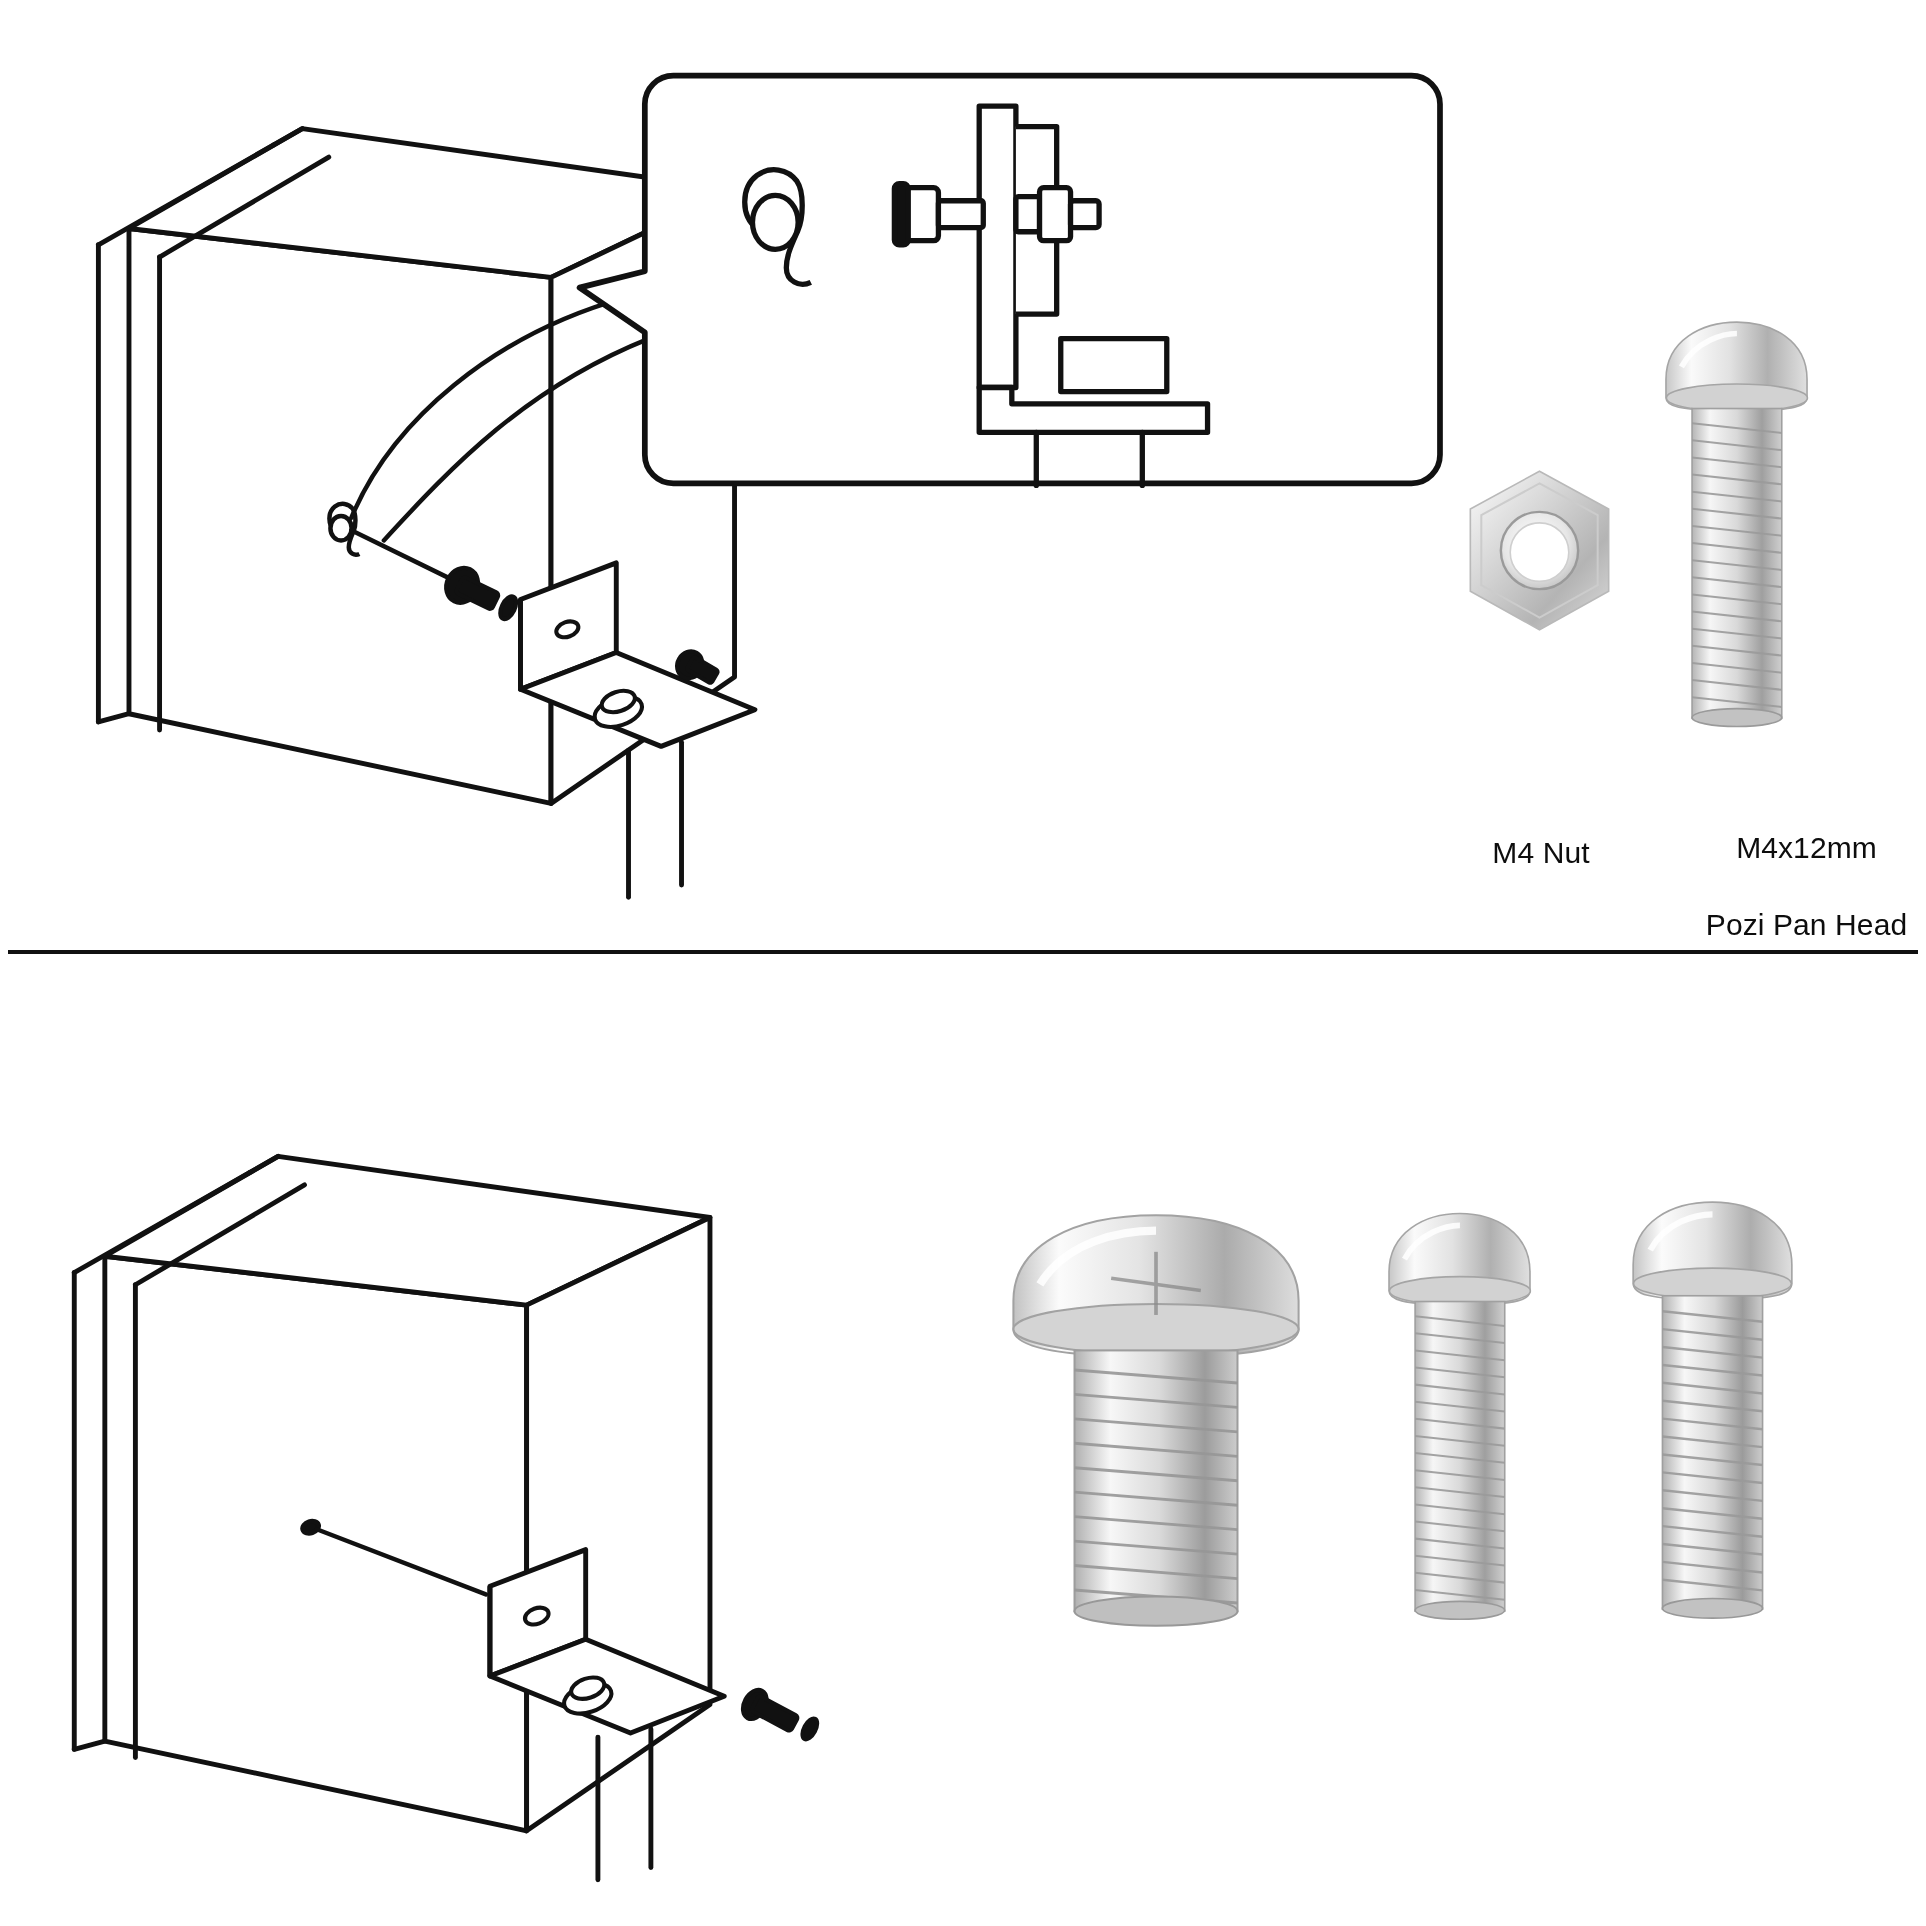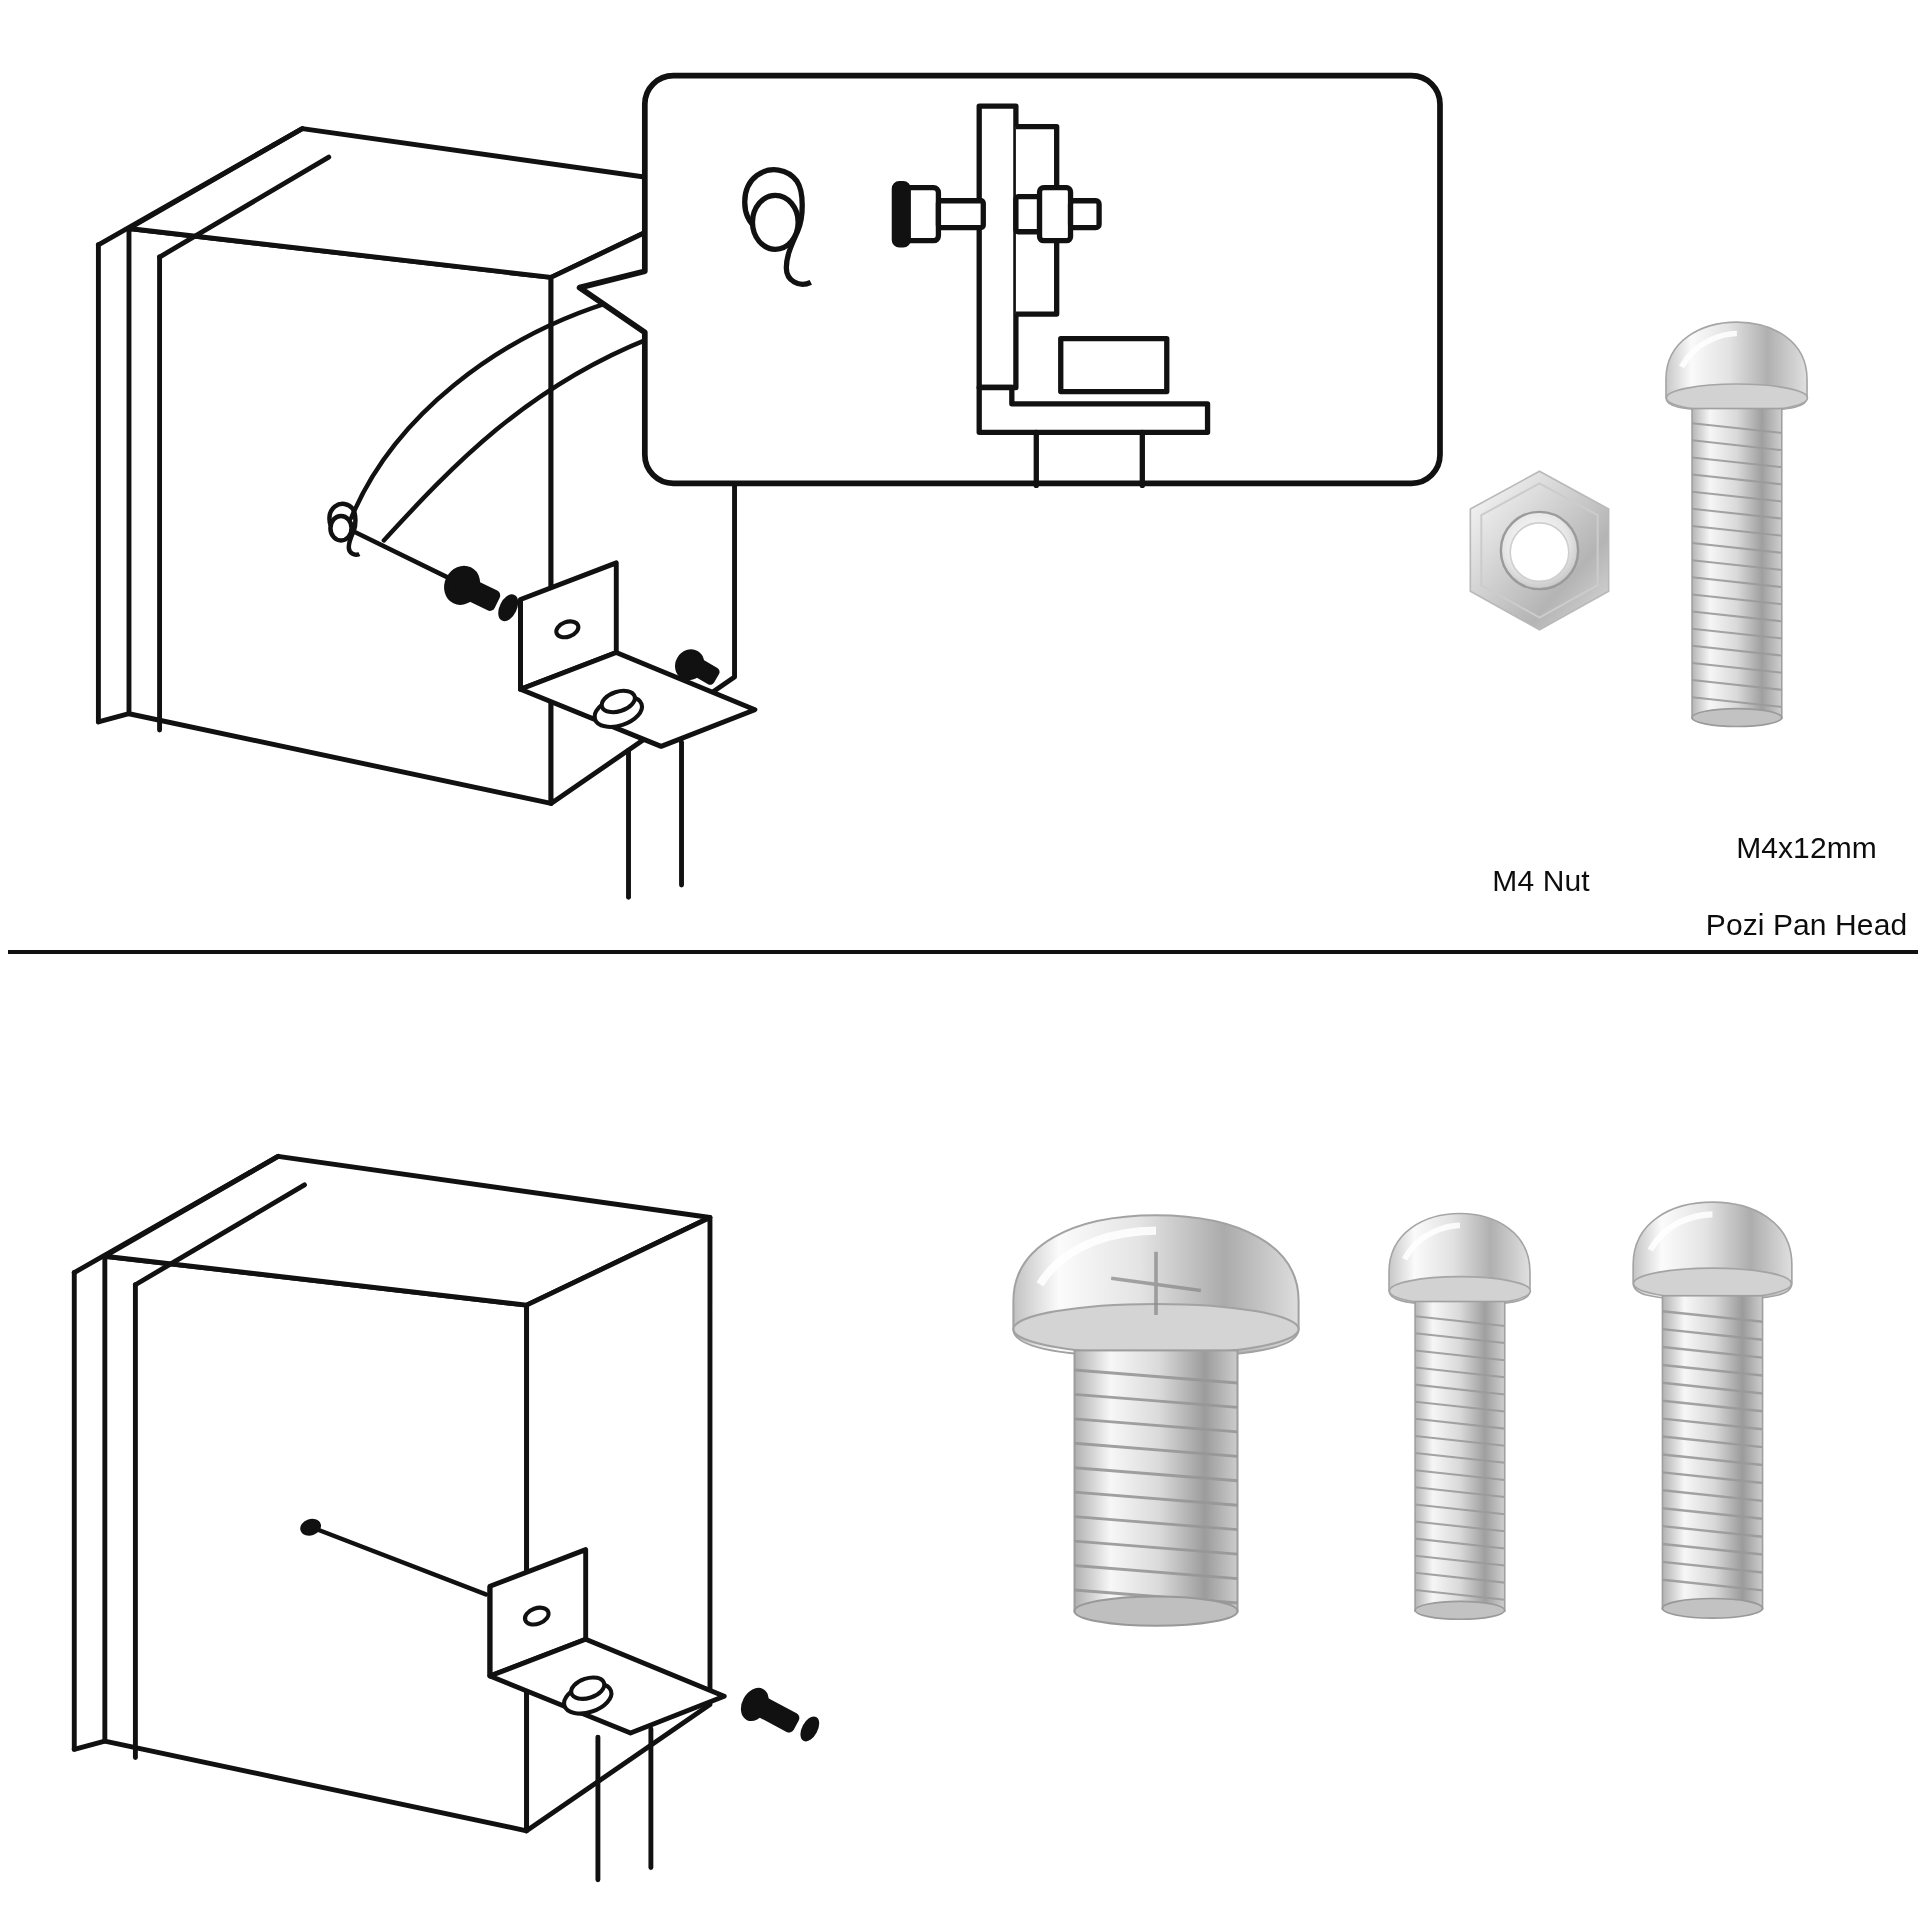--- a/index.html
+++ b/index.html
@@ -50,21 +50,21 @@
     text-align: center;
     font-size: 30px;
     line-height: 1.28;
     letter-spacing: 0.1px;
     color: #0d0d0d;
     white-space: pre-line;
   }
   .caption .line { display: block; }
 
   
-  #cap-m4nut { left: 1427px; top: 824px; width: 228px; }
+  #cap-m4nut { left: 1427px; top: 796px; width: 228px; }
   #cap-m4x12-top { left: 1627px; top: 791px; width: 359px; }
 </style>
 </head>
 <body>
 
 <div class="sheet">
 
   <div class="panel" id="panel-top">
 
     <div class="svg-block" style="left:24.5px; top:53px;">

